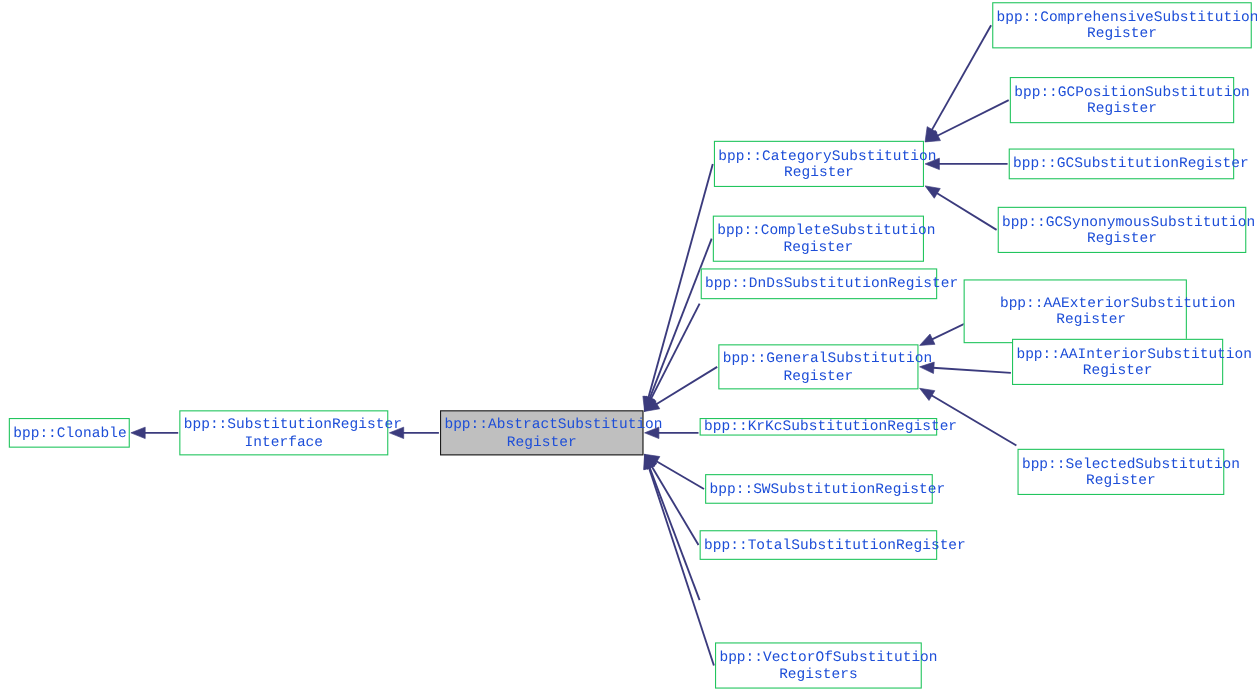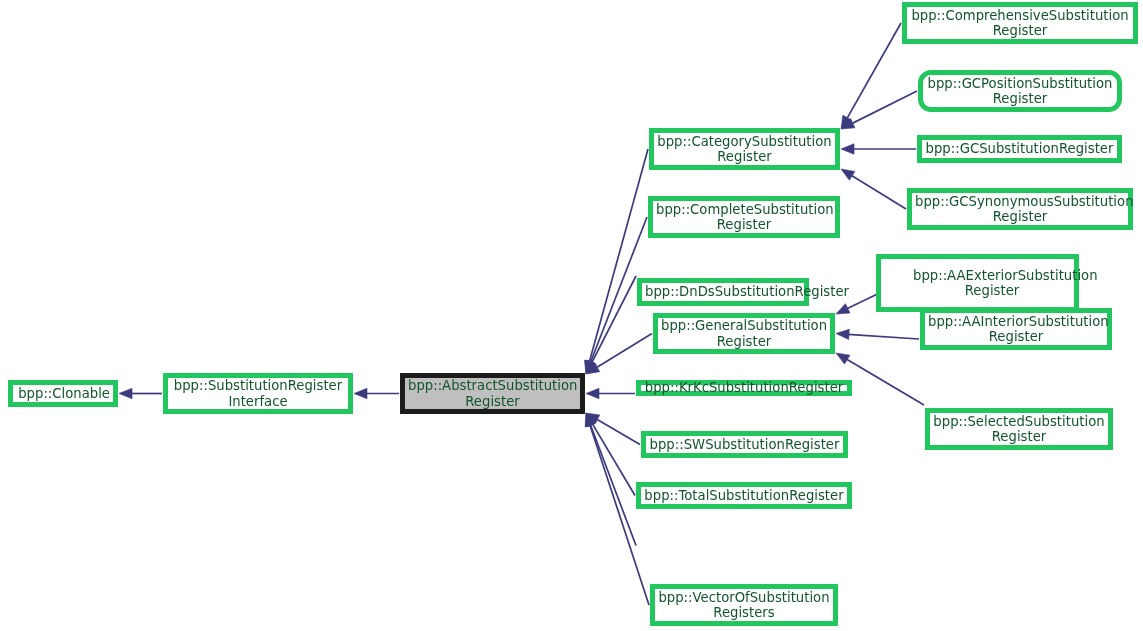--- a/index.html
+++ b/index.html
@@ -20,32 +20,33 @@
     position: absolute;
     left: 0;
     top: 0;
     width: 1143px;
     height: 631px;
     pointer-events: none;
   }
   .node {
     position: absolute;
     box-sizing: border-box;
-    border: 5px solid #22c55e;
+    border: 1px solid #22c55e;
     background: #ffffff;
-    color: #14532d;
+    color: #1d4ed8;
     display: flex;
     align-items: center;
     justify-content: center;
     text-align: center;
     font-size: 13.2px;
     line-height: 15.5px;
     letter-spacing: 0.02px;
     padding: 0 3px;
     z-index: 5;
+    font-family: Liberation Mono, monospace;
   }
   .node.highlight {
     background: #bfbfbf;
     border-color: #1c1c1c;
   }
   .node-label {
     display: block;
     width: 100%;
     white-space: normal;
     word-break: normal;
@@ -137,42 +138,42 @@
     </div>
     <div class="node highlight" style="left: 400px; top: 373px; width: 185px; height: 41px;">
       <span class="node-label">bpp::AbstractSubstitution<br>Register</span>
     </div>
     <div class="node" style="left: 649px; top: 128px; width: 191px; height: 42px;">
       <span class="node-label">bpp::CategorySubstitution<br>Register</span>
     </div>
     <div class="node" style="left: 648px; top: 196px; width: 192px; height: 42px;">
       <span class="node-label">bpp::CompleteSubstitution<br>Register</span>
     </div>
-    <div class="node" style="left: 637px; top: 278px; width: 172px; height: 28px;">
+    <div class="node" style="left: 637px; top: 244px; width: 215px; height: 28px;">
       <span class="node-label">bpp::DnDsSubstitutionRegister</span>
     </div>
     <div class="node" style="left: 653px; top: 313px; width: 182px; height: 41px;">
       <span class="node-label">bpp::GeneralSubstitution<br>Register</span>
     </div>
     <div class="node" style="left: 636px; top: 380px; width: 216px; height: 16px;">
       <span class="node-label">bpp::KrKcSubstitutionRegister</span>
     </div>
     <div class="node" style="left: 641px; top: 431px; width: 207px; height: 27px;">
       <span class="node-label">bpp::SWSubstitutionRegister</span>
     </div>
     <div class="node" style="left: 636px; top: 482px; width: 216px; height: 27px;">
       <span class="node-label">bpp::TotalSubstitutionRegister</span>
     </div>
     <div class="node" style="left: 650px; top: 584px; width: 188px; height: 42px;">
       <span class="node-label">bpp::VectorOfSubstitution<br>Registers</span>
     </div>
     <div class="node" style="left: 902px; top: 2px; width: 236px; height: 42px;">
       <span class="node-label">bpp::ComprehensiveSubstitution<br>Register</span>
     </div>
-    <div class="node" style="left: 918px; top: 70px; width: 204px; height: 42px; border-radius: 13px;">
+    <div class="node" style="left: 918px; top: 70px; width: 204px; height: 42px;">
       <span class="node-label">bpp::GCPositionSubstitution<br>Register</span>
     </div>
     <div class="node" style="left: 917px; top: 135px; width: 205px; height: 28px;">
       <span class="node-label">bpp::GCSubstitutionRegister</span>
     </div>
     <div class="node" style="left: 907px; top: 188px; width: 226px; height: 42px;">
       <span class="node-label">bpp::GCSynonymousSubstitution<br>Register</span>
     </div>
     <div class="node" style="left: 876px; top: 254px; width: 203px; height: 58px; padding-left: 32px;">
       <span class="node-label">bpp::AAExteriorSubstitution<br>Register</span>

